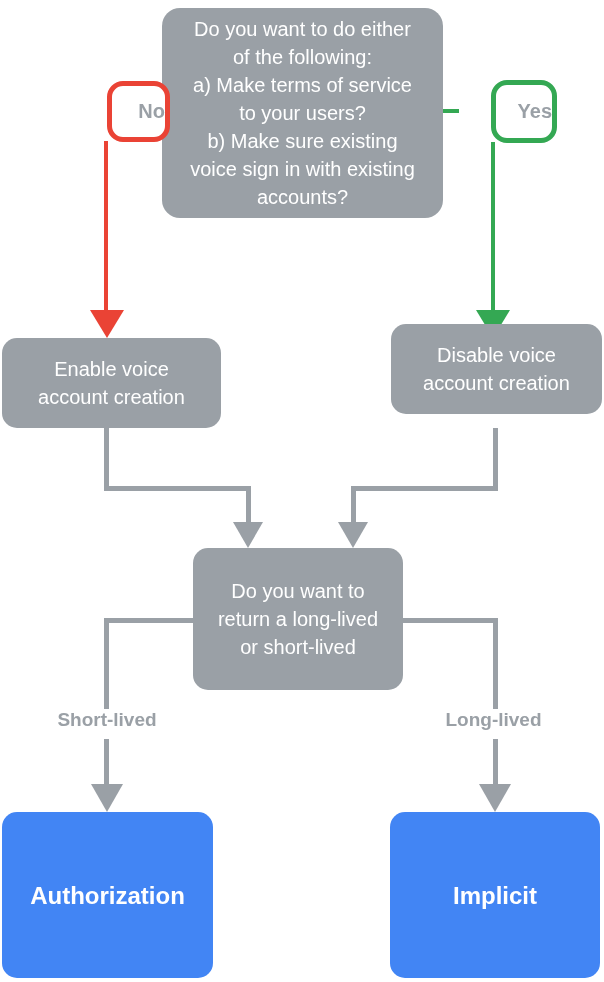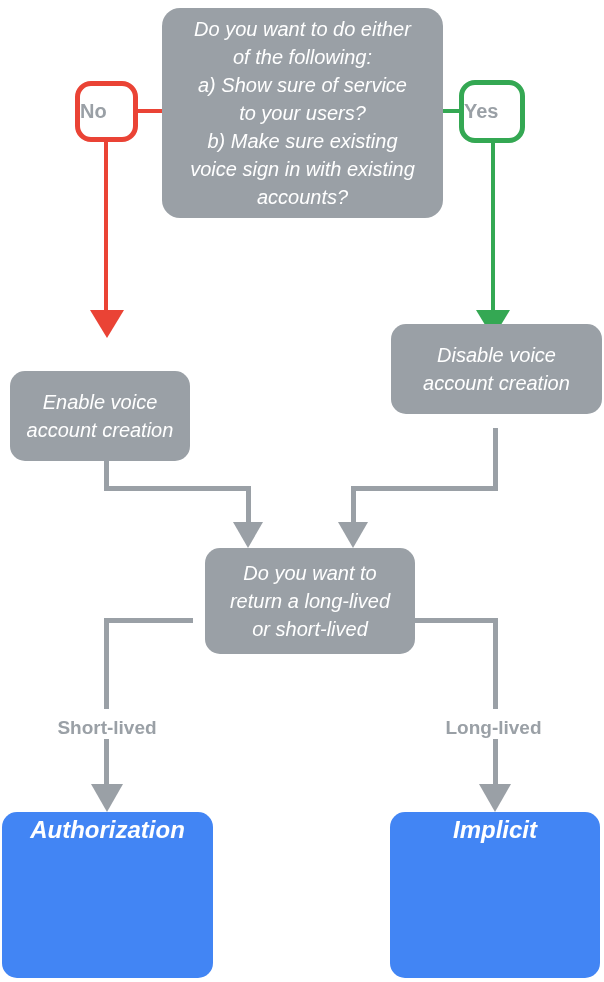--- a/index.html
+++ b/index.html
@@ -10,46 +10,46 @@
     font-family:"Liberation Sans",sans-serif;
   }
   .gbox{
     position:absolute;background:var(--c-gray,#9aa0a6);border-radius:15px;
     color:var(--c-box_text,#fff);display:flex;flex-direction:column;
     justify-content:center;align-items:center;text-align:center;
     font-size:20px;line-height:28px;
   }
   .bluebox{
     position:absolute;background:var(--c-blue,#4285f4);border-radius:15px;
-    color:var(--c-box_text,#fff);display:flex;flex-direction:row;
-    justify-content:center;align-items:flex-start;text-align:center;
+    color:var(--c-box_text,#fff);display:flex;flex-direction:column;
+    justify-content:center;align-items:flex-end;text-align:center;
     font-size:24px;line-height:35px;font-weight:bold;
   }
   .tag{
     position:absolute;background:#fff;border-radius:16px;
-    display:flex;align-items:center;justify-content:flex-start;
-    font-size:20px;font-weight:bold;color:var(--c-label_text,#9aa0a6);
+    display:flex;align-items:center;justify-content:flex-end;
+    font-size:20px;font-weight:bold;color:var(--c-label_text,#9aa0a6);margin-left:32px;
   }
   .tag.no{border:5px solid var(--c-red,#ea4335);}
   .tag.yes{border:5px solid var(--c-green,#34a853);}
   .edge-label{
     position:absolute;background:#fff;
-    display:flex;align-items:flex-end;justify-content:center;
+    display:flex;align-items:flex-start;justify-content:center;
     font-size:19px;font-weight:bold;color:var(--c-label_text,#9aa0a6);
   }
   .seg{position:absolute;}
   .seg.gray{background:var(--c-gray,#9aa0a6);}
   .seg.red{background:var(--c-red,#ea4335);}
   .seg.green{background:var(--c-green,#34a853);}
   .arrowhead{position:absolute;width:0;height:0;}
   .arrowhead.down-red{border-left:17px solid transparent;border-right:17px solid transparent;border-top:28px solid var(--c-red,#ea4335);}
   .arrowhead.down-green{border-left:17px solid transparent;border-right:17px solid transparent;border-top:28px solid var(--c-green,#34a853);}
   .arrowhead.down-gray-sm{border-left:15px solid transparent;border-right:15px solid transparent;border-top:26px solid var(--c-gray,#9aa0a6);}
   .arrowhead.down-gray{border-left:16px solid transparent;border-right:16px solid transparent;border-top:28px solid var(--c-gray,#9aa0a6);}
-  .ln{width:100%;font-style:italic;}
+  .ln{width:100%;}
 </style>
 </head>
 <body>
 
 <div class="canvas">
 
   <div class="seg red" style="left:138px;top:109px;width:24px;height:4px;"></div>
   <div class="seg red" style="left:104px;top:141px;width:4px;height:170px;"></div>
   <div class="arrowhead down-red" style="left:90px;top:310px;"></div>
 
@@ -71,46 +71,46 @@
   <div class="seg gray" style="left:104px;top:618px;width:5px;height:167px;"></div>
   <div class="arrowhead down-gray" style="left:91px;top:784px;"></div>
 
   <div class="seg gray" style="left:403px;top:618px;width:95px;height:5px;"></div>
   <div class="seg gray" style="left:493px;top:618px;width:5px;height:167px;"></div>
   <div class="arrowhead down-gray" style="left:479px;top:784px;"></div>
 
   <div class="gbox" style="left:162px;top:8px;width:281px;height:210px;border-radius:18px;">
     <div class="ln">Do you want to do either</div>
     <div class="ln">of the following:</div>
-    <div class="ln">a) Show sure of service</div>
+    <div class="ln">a) Make terms of service</div>
     <div class="ln">to your users?</div>
     <div class="ln">b) Make sure existing</div>
     <div class="ln">voice sign in with existing</div>
     <div class="ln">accounts?</div>
   </div>
 
   <div class="tag no" style="left:75px;top:81px;width:53px;height:51px;">
     <span>No</span>
   </div>
 
   <div class="tag yes" style="left:459px;top:80px;width:56px;height:53px;">
     <span>Yes</span>
   </div>
 
-  <div class="gbox" style="left:10px;top:338px;width:180px;height:90px;margin-top:33px;">
+  <div class="gbox" style="left:2px;top:338px;width:219px;height:90px;">
     <div class="ln">Enable voice</div>
     <div class="ln">account creation</div>
   </div>
 
   <div class="gbox" style="left:391px;top:324px;width:211px;height:90px;">
     <div class="ln">Disable voice</div>
     <div class="ln">account creation</div>
   </div>
 
-  <div class="gbox" style="left:193px;top:548px;width:210px;height:106px;margin-left:12px;">
+  <div class="gbox" style="left:193px;top:548px;width:210px;height:142px;">
     <div class="ln">Do you want to</div>
     <div class="ln">return a long-lived</div>
     <div class="ln">or short-lived</div>
   </div>
 
   <div class="edge-label" style="left:22px;top:709px;width:170px;height:30px;">
     <span>Short-lived</span>
   </div>
 
   <div class="edge-label" style="left:410px;top:709px;width:167px;height:30px;">

